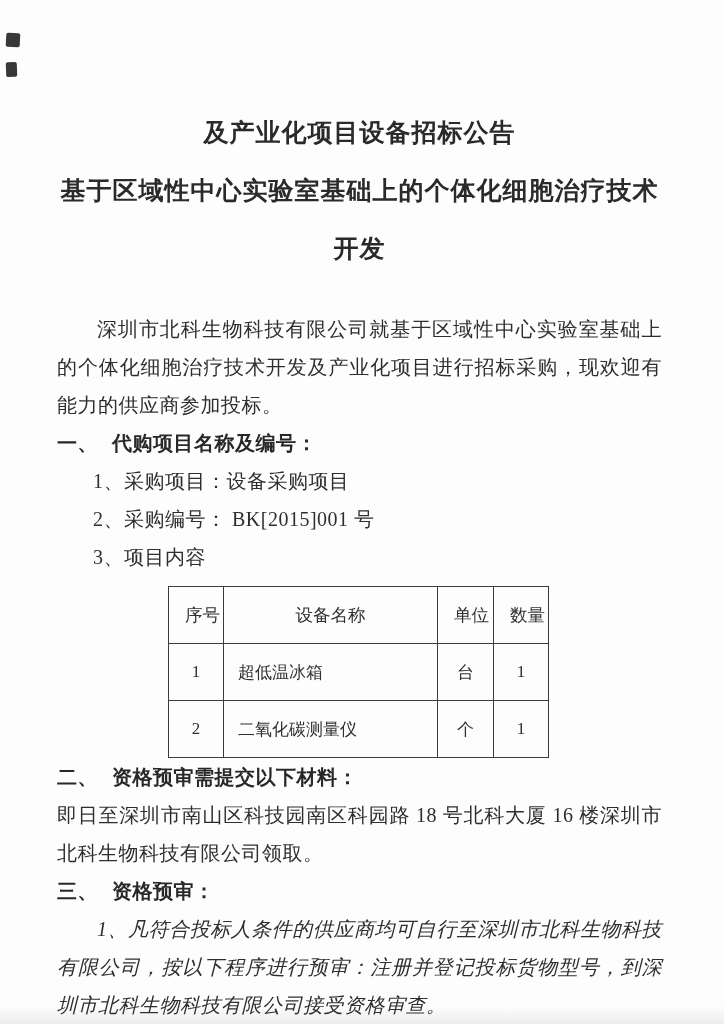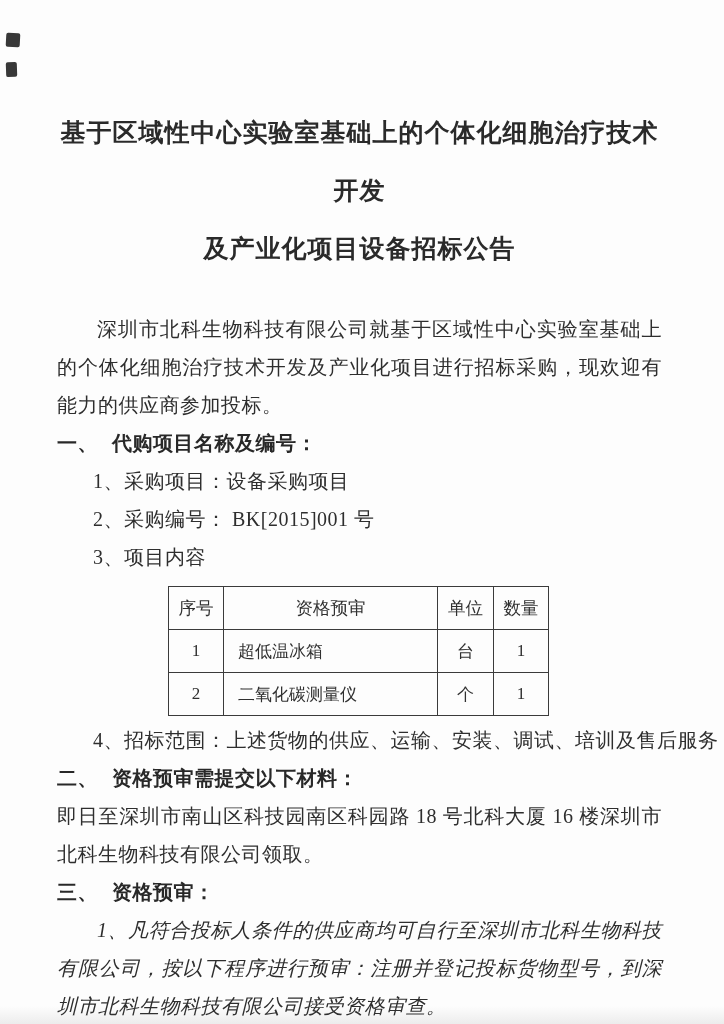--- a/index.html
+++ b/index.html
@@ -84,21 +84,21 @@
     margin: 10px 0 0 111px;
     border-collapse: collapse;
     table-layout: fixed;
     width: 380px;
     font-size: 17px;
     color: #303030;
   }
   .equip-table td, .equip-table th {
     border: 1.6px solid #3b3b3b;
     height: 24px;
-    padding: 9px;
+    padding: 16px;
     text-align: center;
     font-weight: normal;
     overflow: hidden;
     white-space: nowrap;
   }
   .equip-table th { font-size: 17.5px; }
   .col-no   { width: 55px; }
   .col-name { width: 214px; }
   .col-unit { width: 56px; }
   .col-qty  { width: 55px; }
@@ -108,22 +108,22 @@
 <body>
 
 <div class="page">
 
   <div class="scan-mark mark-1"></div>
   <div class="scan-mark mark-2"></div>
 
   <div class="content">
 
     <div class="doc-title">
+      <div>及产业化项目设备招标公告</div>
       <div>基于区域性中心实验室基础上的个体化细胞治疗技术开发</div>
-      <div>及产业化项目设备招标公告</div>
     </div>
 
     <p class="body-text intro" style="margin-bottom:0;">深圳市北科生物科技有限公司就基于区域性中心实验室基础上的个体化细胞治疗技术开发及产业化项目进行招标采购，现欢迎有能力的供应商参加投标。</p>
 
     <div class="body-text section-heading">
       <span>一、</span><span class="sec-label">代购项目名称及编号：</span>
     </div>
 
     <div class="body-text list-item">1、采购项目：设备采购项目</div>
     <div class="body-text list-item">2、采购编号： BK[2015]001 号</div>
@@ -132,40 +132,39 @@
     <table class="equip-table">
       <colgroup>
         <col class="col-no">
           <col class="col-name">
           <col class="col-unit">
           <col class="col-qty">
       </colgroup>
       <tbody>
           <tr>
         <th>序号</th>
-        <th>资格预审</th>
+        <th>设备名称</th>
         <th>单位</th>
         <th>数量</th>
       </tr>
       <tr>
         <td>1</td>
         <td class="cell-name">超低温冰箱</td>
         <td>台</td>
         <td>1</td>
       </tr>
       <tr>
         <td>2</td>
         <td class="cell-name">二氧化碳测量仪</td>
         <td>个</td>
         <td>1</td>
       </tr>
     </tbody>
       </table>
 
-    <div class="body-text list-item" style="margin-top:5px;">4、招标范围：上述货物的供应、运输、安装、调试、培训及售后服务</div>
 
     <div class="body-text section-heading">
       <span>二、</span><span class="sec-label">资格预审需提交以下材料：</span>
     </div>
 
     <p class="body-text indent-block" style="margin:0;">即日至深圳市南山区科技园南区科园路 18 号北科大厦 16 楼深圳市北科生物科技有限公司领取。</p>
 
     <div class="body-text section-heading">
       <span>三、</span><span class="sec-label">资格预审：</span>
     </div>

